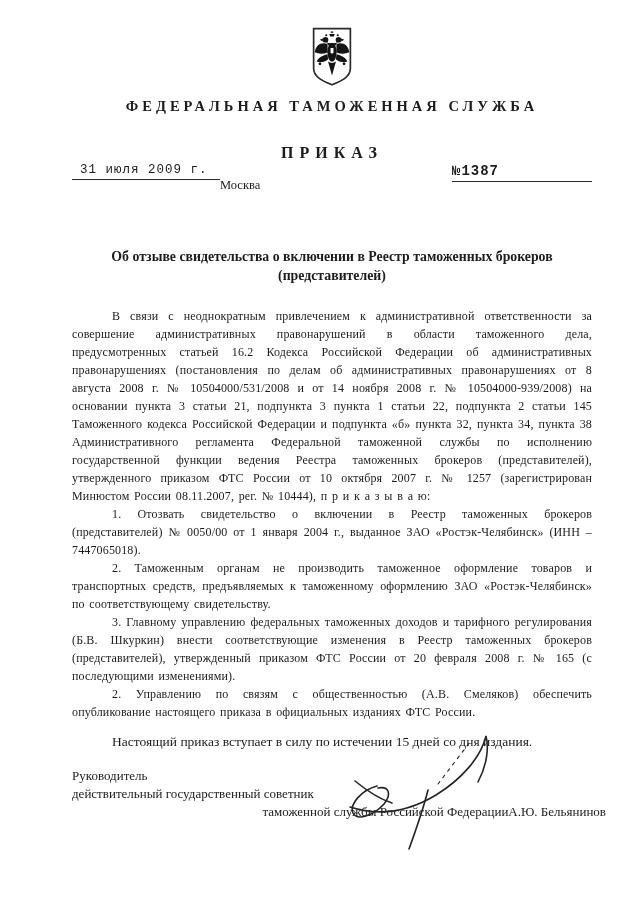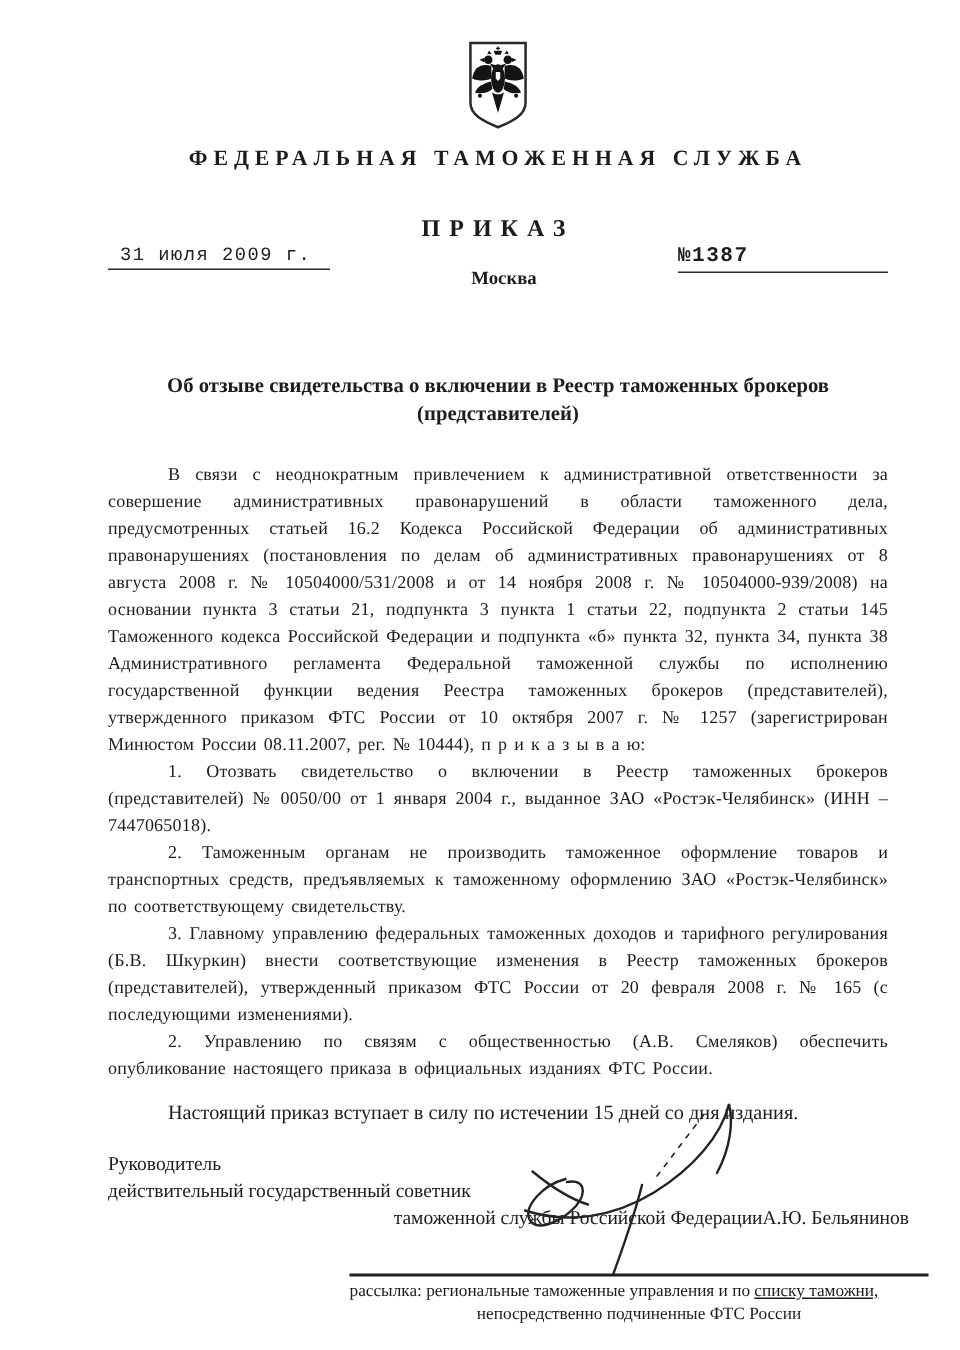--- a/index.html
+++ b/index.html
@@ -52,23 +52,21 @@
     font-size:12.5px;
     font-weight:normal;
     letter-spacing:1px;
     padding:0 0 2px 8px;
     box-sizing:border-box;
     white-space:nowrap;
   }
   .city{
     font-size:12.5px;
     margin-top:15px;
-    text-align:center;
     flex:1;
-    font-weight:bold;
   }
   .number-field{
     width:140px;
     border-bottom:1.5px solid #2a2a2a;
     font-family:"Liberation Mono", monospace;
     font-size:14px;
     font-weight:bold;
     letter-spacing:1px;
     padding:0 0 2px 0;
     box-sizing:border-box;
@@ -205,18 +203,14 @@
   <svg class="signature-svg" viewBox="0 0 640 900">
     <g fill="none" stroke="#242424" stroke-width="1.6" stroke-linecap="round">
       <path d="M350 807 C378 816 408 812 436 795 C462 779 481 757 486 736 C489 748 487 765 478 782"></path>
       <path d="M438 784 L470 742" stroke-width="1.1" stroke-dasharray="3 5"></path>
       <path d="M377 786 C362 790 349 804 353 813 C357 821 373 816 384 804 C392 794 389 786 378 788"></path>
       <path d="M355 781 C366 790 379 799 392 803"></path>
       <path d="M428 790 C424 806 417 827 409 849"></path>
     </g>
   </svg>
 
-  <div class="footer">
-    <div class="line1"><span>рассылка: региональные таможенные управления и по </span><span class="u">списку таможни,</span></div>
-    <div class="line2">непосредственно подчиненные ФТС России</div>
-  </div>
 
 </div>
 
 </body></html>

